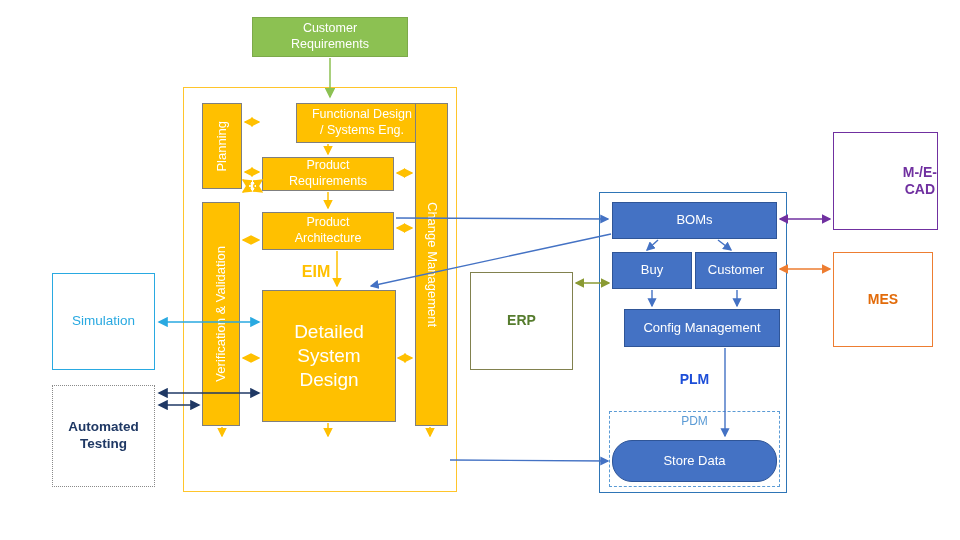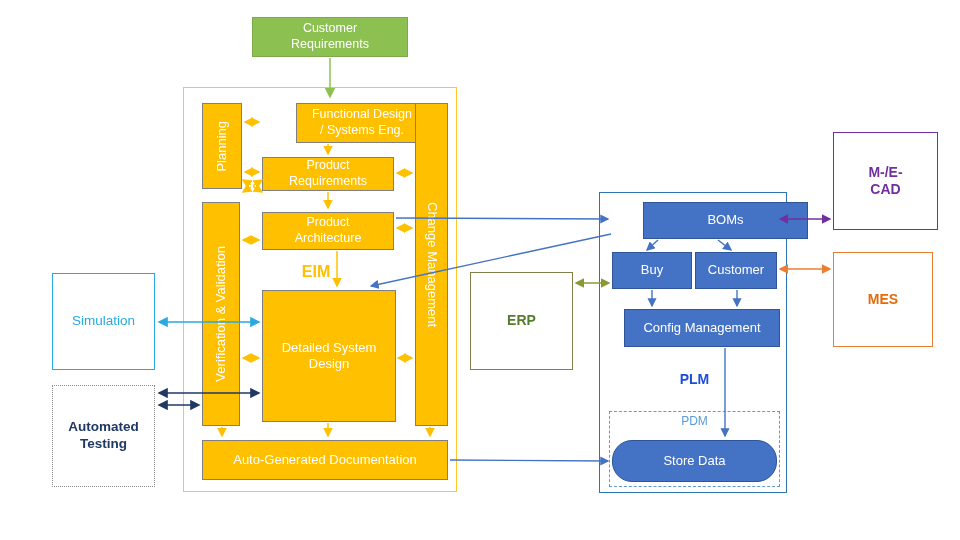--- a/index.html
+++ b/index.html
@@ -19,36 +19,36 @@
   svg.overlay{position:absolute;left:0;top:0;pointer-events:none;}
   
   #customer-req{left:252px;top:17px;width:156px;height:40px;background:#8CC152;border:1.5px solid #7CA94A;color:#fff;font-size:12.5px;}
   #eng-container{left:183px;top:87px;width:274px;height:405px;border:1.5px solid #FFC52B;background:transparent;}
   #planning{left:202px;top:103px;width:40px;height:86px;font-size:13px;}
   #functional-design{left:262px;top:103px;width:132px;height:40px;margin-left:34px;}
   #product-requirements{left:262px;top:157px;width:132px;height:34px;}
   #product-architecture{left:262px;top:212px;width:132px;height:38px;}
   #vv-bar{left:202px;top:202px;width:38px;height:224px;font-size:13px;}
   #cm-bar{left:415px;top:103px;width:33px;height:323px;font-size:13px;}
-  #dsd{left:262px;top:290px;width:134px;height:132px;font-size:13px;}
+  #dsd{left:262px;top:290px;width:134px;height:132px;font-size:19px;}
   #auto-doc{left:202px;top:440px;width:246px;height:40px;font-size:13px;}
   #eim-label{left:296px;top:263px;width:40px;color:#FFC000;font-weight:bold;font-size:16px;}
   #simulation{left:52px;top:273px;width:103px;height:97px;background:#fff;border:1.6px solid #29A9E1;color:#29A9E1;font-weight:normal;font-size:13.5px;}
   #automated-testing{left:52px;top:385px;width:103px;height:102px;background:#fff;border:1.6px dotted #8a8a8a;color:#1F3864;font-weight:bold;font-size:13.5px;}
   #erp{left:470px;top:272px;width:103px;height:98px;background:#fff;border:1.4px solid #81814E;color:#567C2E;font-weight:bold;font-size:14px;}
   #plm-container{left:599px;top:192px;width:188px;height:301px;border:1.5px solid #2E75B6;background:transparent;}
-  #boms{left:612px;top:202px;width:165px;height:37px;margin-left:31px;}
+  #boms{left:612px;top:202px;width:165px;height:37px;}
   #buy{left:612px;top:252px;width:80px;height:37px;}
   #produce{left:695px;top:252px;width:82px;height:37px;}
   #config-mgmt{left:624px;top:309px;width:156px;height:38px;}
   #plm-label{left:612px;top:371px;width:165px;color:#1d4ed8;font-weight:bold;font-size:14px;}
   #pdm-box{left:609px;top:411px;width:171px;height:76px;border:1.5px dashed #5B9BD5;background:transparent;}
   #pdm-label{left:612px;top:414px;width:165px;color:#5B9BD5;font-size:12px;}
   #store-data{left:612px;top:440px;width:165px;height:42px;border-radius:20px;}
-  #mecad{left:833px;top:132px;width:105px;height:98px;background:#fff;border:1.5px solid #7030A0;color:#7030A0;font-weight:bold;font-size:14px;}
+  #mecad{left:833px;top:132px;width:105px;height:98px;background:#fff;border:1.5px solid #7030A0;color:#7030A0;font-weight:bold;font-size:14px;justify-content:flex-end;}
   #mes{left:833px;top:252px;width:100px;height:95px;background:#fff;border:1.5px solid #ED7D31;color:#E26B0A;font-weight:bold;font-size:14px;}
 </style>
 </head>
 <body>
 
 <div id="stage">
 
   <div class="box" id="eng-container"></div>
   <div class="box" id="plm-container"></div>
   <div class="box" id="pdm-box"></div>
@@ -76,23 +76,20 @@
   <div class="label" id="eim-label">EIM</div>
   <div class="box ybox vtext up" id="vv-bar">
     <span>Verification &amp; Validation</span>
   </div>
   <div class="box ybox vtext" id="cm-bar">
     <span>Change Management</span>
   </div>
   <div class="box ybox" id="dsd">
     <span>Detailed System
 Design</span>
-  </div>
-  <div class="box ybox" id="auto-doc">
-    <span>Auto-Generated Documentation</span>
   </div>
 
   <div class="box" id="simulation">
     <span>Simulation</span>
   </div>
   <div class="box" id="automated-testing">
     <span>Automated
 Testing</span>
   </div>
 

